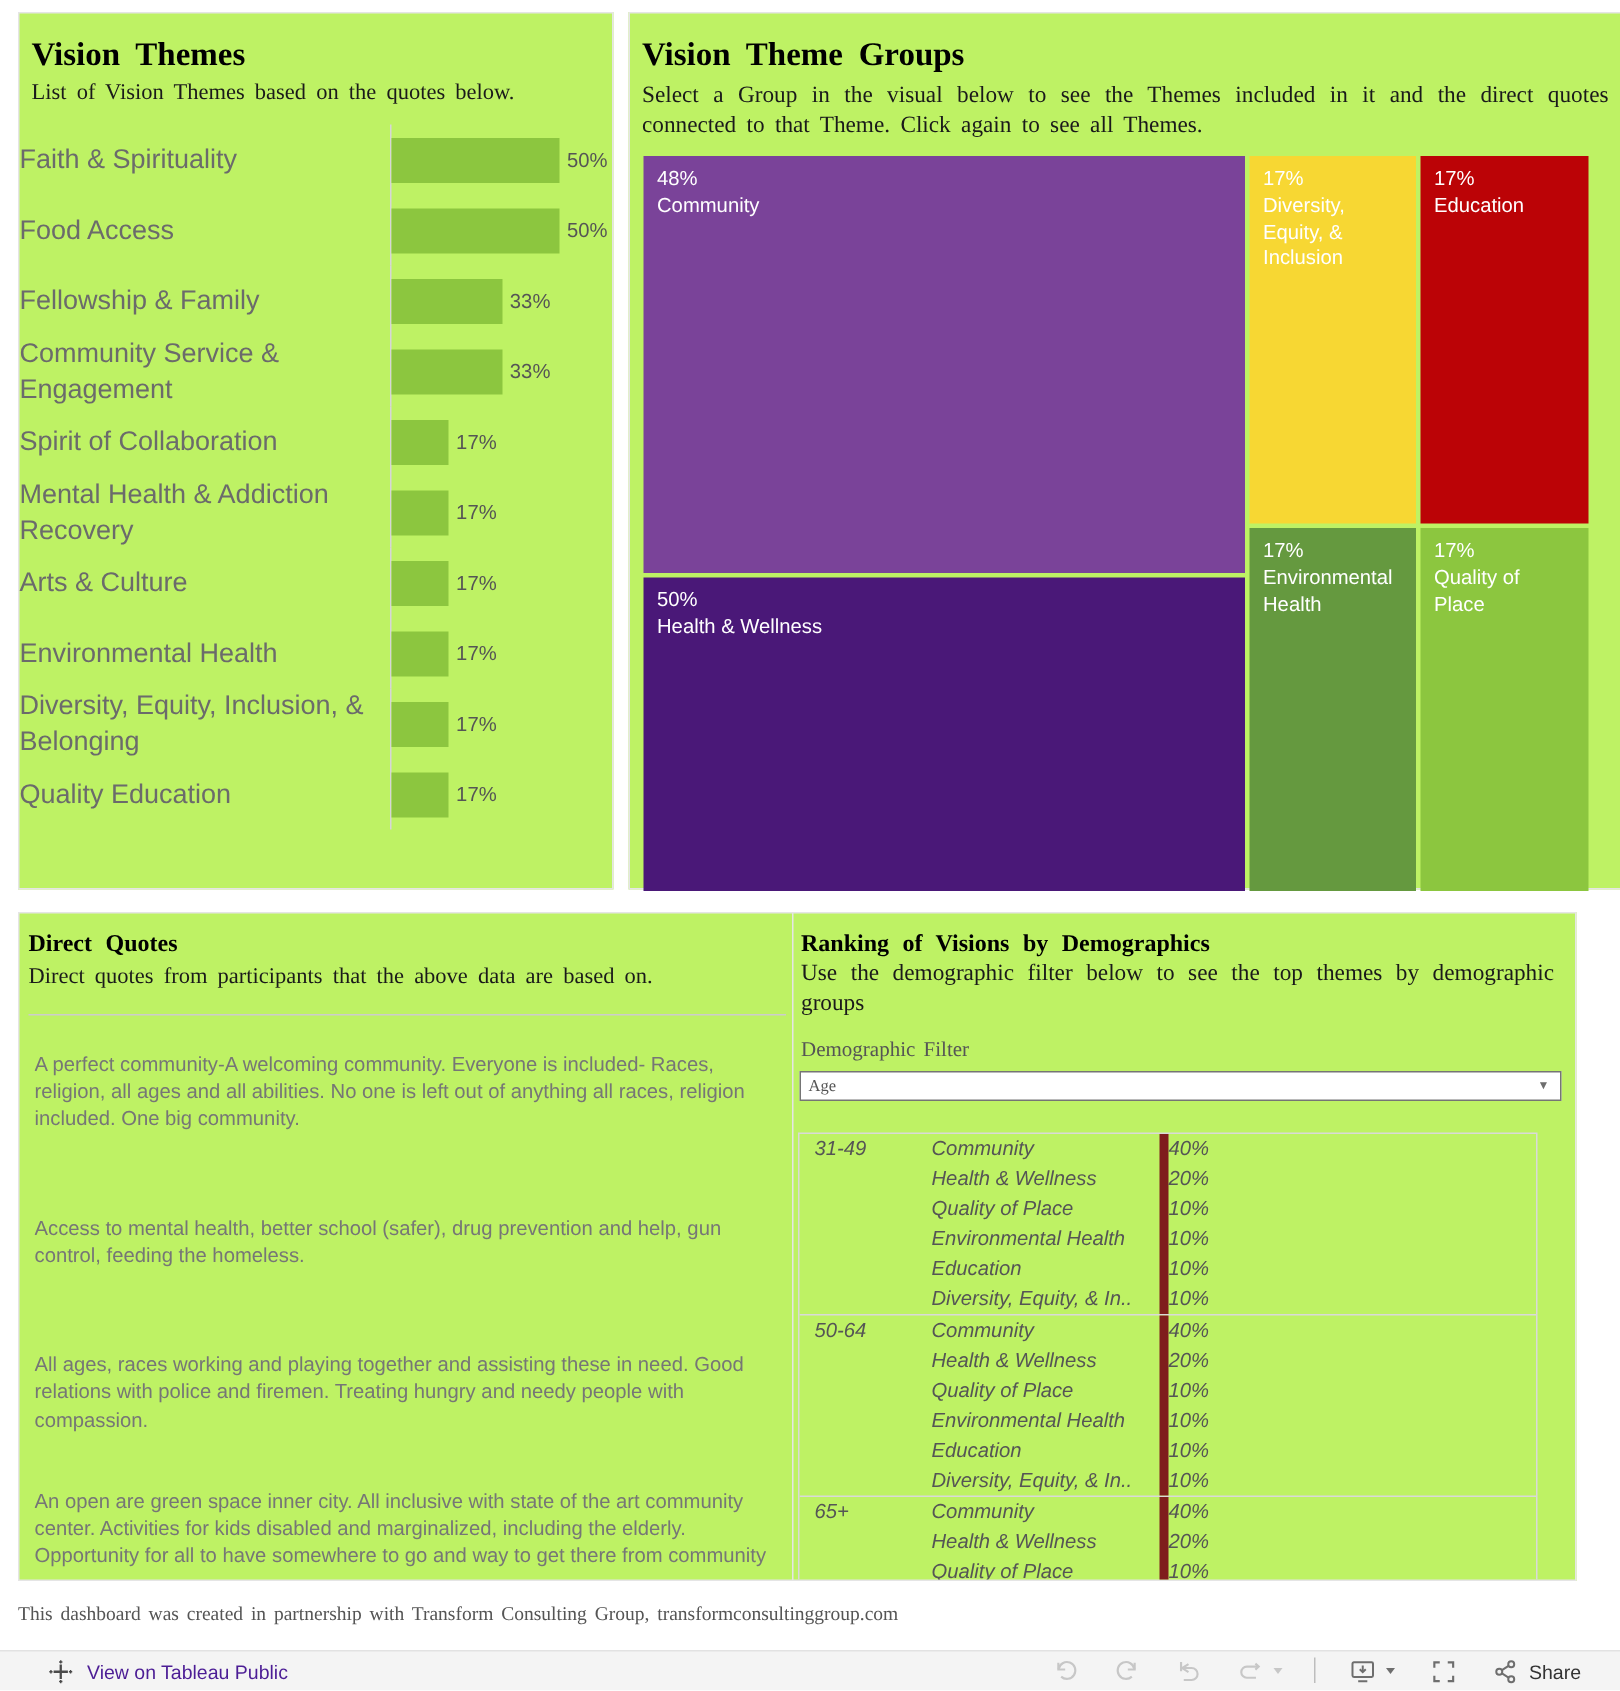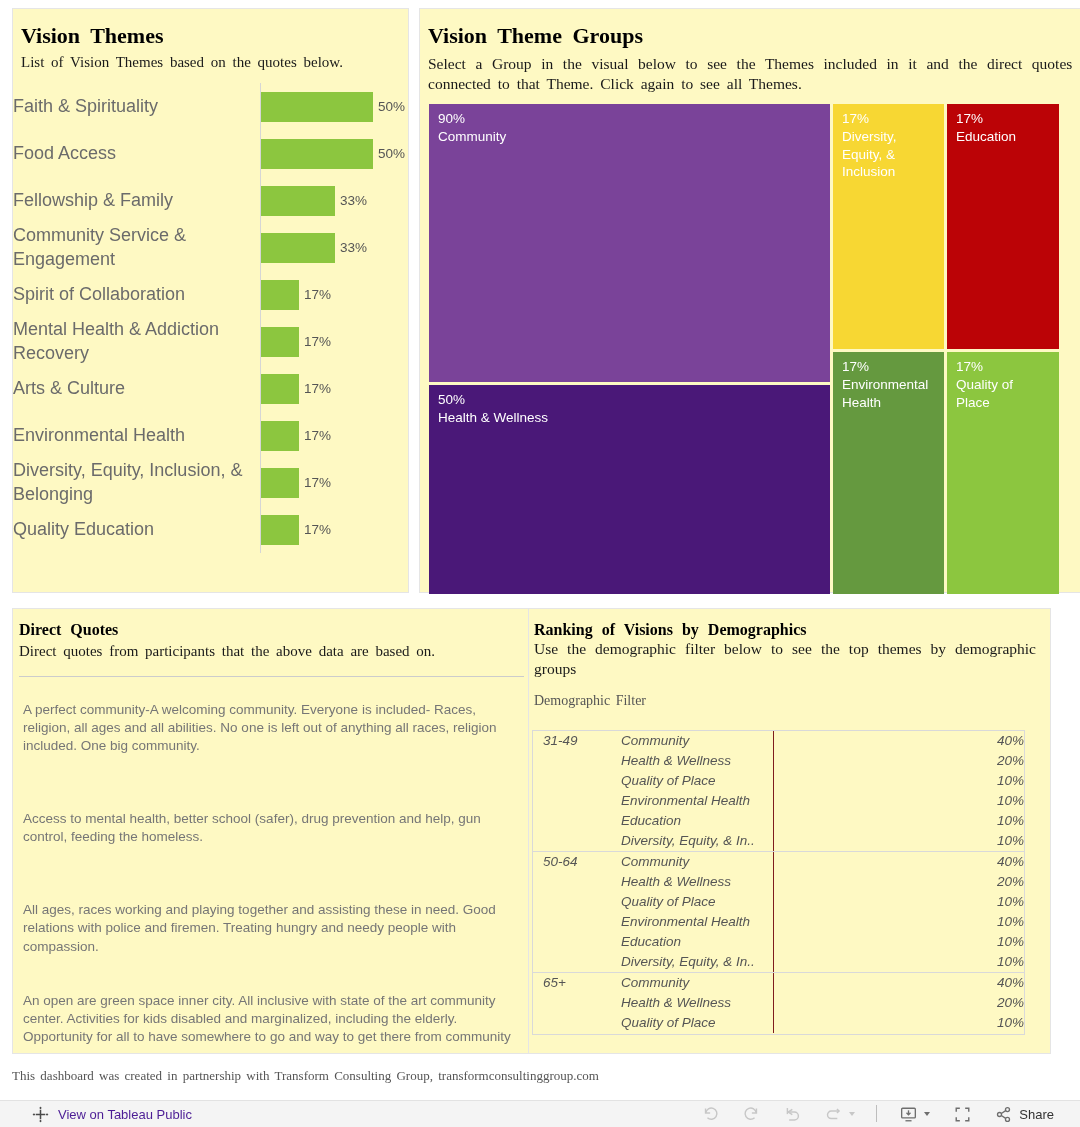--- a/index.html
+++ b/index.html
@@ -1,20 +1,20 @@
 <!DOCTYPE html>
 <html><head>
 <meta charset="utf-8">
 <style>
   html,body{margin:0;padding:0;}
   body{
     width:1080px;height:1127px;position:relative;overflow:hidden;
     background:#ffffff;font-family:"Liberation Sans",sans-serif;
   }
-  .panel{position:absolute;background:#fef9c3;border:1px solid #e5e5e5;box-sizing:border-box;}
+  .panel{position:absolute;background:#bef264;border:1px solid #e5e5e5;box-sizing:border-box;}
   #panelA{left:12px;top:8px;width:397px;height:585px;}
   #panelB{left:419px;top:8px;width:785px;height:585px;}
   #panelC{left:12px;top:608px;width:524px;height:446px;overflow:hidden;}
   #panelD{left:528px;top:608px;width:523px;height:446px;overflow:hidden;}
 
   .serif-title{font-family:"Liberation Serif",serif;font-weight:bold;color:#000;word-spacing:5px;}
   .serif-sub{font-family:"Liberation Serif",serif;color:#1a1a1a;word-spacing:3px;}
 
   
   .pa-title{margin:14px 0 0 8px;font-size:22px;}
@@ -47,21 +47,21 @@
   .pd-filter-label{margin:13px 0 0 5px;font-family:"Liberation Serif",serif;font-size:14px;color:#555;word-spacing:2px;}
   .dd{margin:5px 9px 0 4px;height:18px;border:1px solid #757575;display:flex;align-items:center;justify-content:space-between;padding:0 7px 0 5px;background:#fff;}
   .dd-value{font-family:"Liberation Serif",serif;font-size:11px;color:#555;}
   .dd-caret{font-size:8px;color:#6e6e6e;}
   .rtable{margin:21px 25px 0 3px;border:1px solid #d9d9d9;height:305px;overflow:hidden;box-sizing:border-box;font-style:italic;}
   .rgroup{display:flex;border-bottom:1px solid #d9d9d9;}
   .rgroup:last-child{border-bottom:none;}
   .rage{width:88px;padding-left:10px;box-sizing:border-box;font-size:13.5px;color:#555;line-height:20px;}
   .rthemes{width:152px;}
   .rthemes div{height:20px;line-height:20px;font-size:13.5px;color:#555;white-space:nowrap;overflow:hidden;}
-  .rpcts{flex:1;border-left:1px solid #7f1d1d;text-align:right;}
+  .rpcts{flex:1;border-left:6px solid #7f1d1d;text-align:left;}
   .rpcts div{height:20px;line-height:20px;font-size:13.5px;color:#555;}
 
   
   .attribution{position:absolute;left:12px;top:1068px;font-family:"Liberation Serif",serif;font-size:13px;color:#555;word-spacing:2px;}
   .toolbar{position:absolute;left:0;top:1100px;width:1080px;height:27px;background:#f4f4f4;border-top:1px solid #e2e2e2;display:flex;align-items:center;box-sizing:border-box;}
   .tb-left{display:flex;align-items:center;margin-left:32px;gap:9px;cursor:pointer;}
   .tb-view{font-size:13px;color:#4c1d95;}
   .tb-right{margin-left:auto;margin-right:26px;display:flex;align-items:flex-start;}
   .tb-btn{display:flex;align-items:center;margin-left:22px;cursor:pointer;}
   .tb-caret{margin-left:5px;display:flex;align-items:center;}
@@ -147,21 +147,21 @@
       </div>
     </div>
   </div>
 </div>
 
 <div class="panel" id="panelB">
   <div class="serif-title pb-title">Vision Theme Groups</div>
   <div class="serif-sub pb-sub">Select a Group in the visual below to see the Themes included in it and the direct quotes from participants connected to that Theme. Click again to see all Themes.</div>
   <div class="treemap">
     <div class="tile" style="left: 0px; top: 0px; width: 401px; height: 278px; background: rgb(122, 67, 153);">
-      <div>90%</div>
+      <div>48%</div>
       <div>Community</div>
     </div>
     <div class="tile" style="left: 404px; top: 0px; width: 111px; height: 245px; background: rgb(247, 215, 51);">
       <div>17%</div>
       <div>Diversity, Equity, &amp; Inclusion</div>
     </div>
     <div class="tile" style="left: 518px; top: 0px; width: 112px; height: 245px; background: rgb(187, 3, 6);">
       <div>17%</div>
       <div>Education</div>
     </div>
@@ -189,20 +189,24 @@
     <div class="quote">Access to mental health, better school (safer), drug prevention and help, gun control, feeding the homeless.</div>
     <div class="quote">All ages, races working and playing together and assisting these in need. Good relations with police and firemen. Treating hungry and needy people with compassion.</div>
     <div class="quote">An open are green space inner city. All inclusive with state of the art community center. Activities for kids disabled and marginalized, including the elderly. Opportunity for all to have somewhere to go and way to get there from community locations.</div>
   </div>
 </div>
 
 <div class="panel" id="panelD">
   <div class="serif-title pd-title">Ranking of Visions by Demographics</div>
   <div class="serif-sub pd-sub">Use the demographic filter below to see the top themes by demographic groups</div>
   <div class="pd-filter-label">Demographic Filter</div>
+  <div class="dd">
+    <span class="dd-value">Age</span>
+    <span class="dd-caret">▼</span>
+  </div>
   <div class="rtable">
     <div class="rgroup">
       <div class="rage">31-49</div>
       <div class="rthemes">
         <div>Community</div>
         <div>Health &amp; Wellness</div>
         <div>Quality of Place</div>
         <div>Environmental Health</div>
         <div>Education</div>
         <div>Diversity, Equity, &amp; In..</div>

